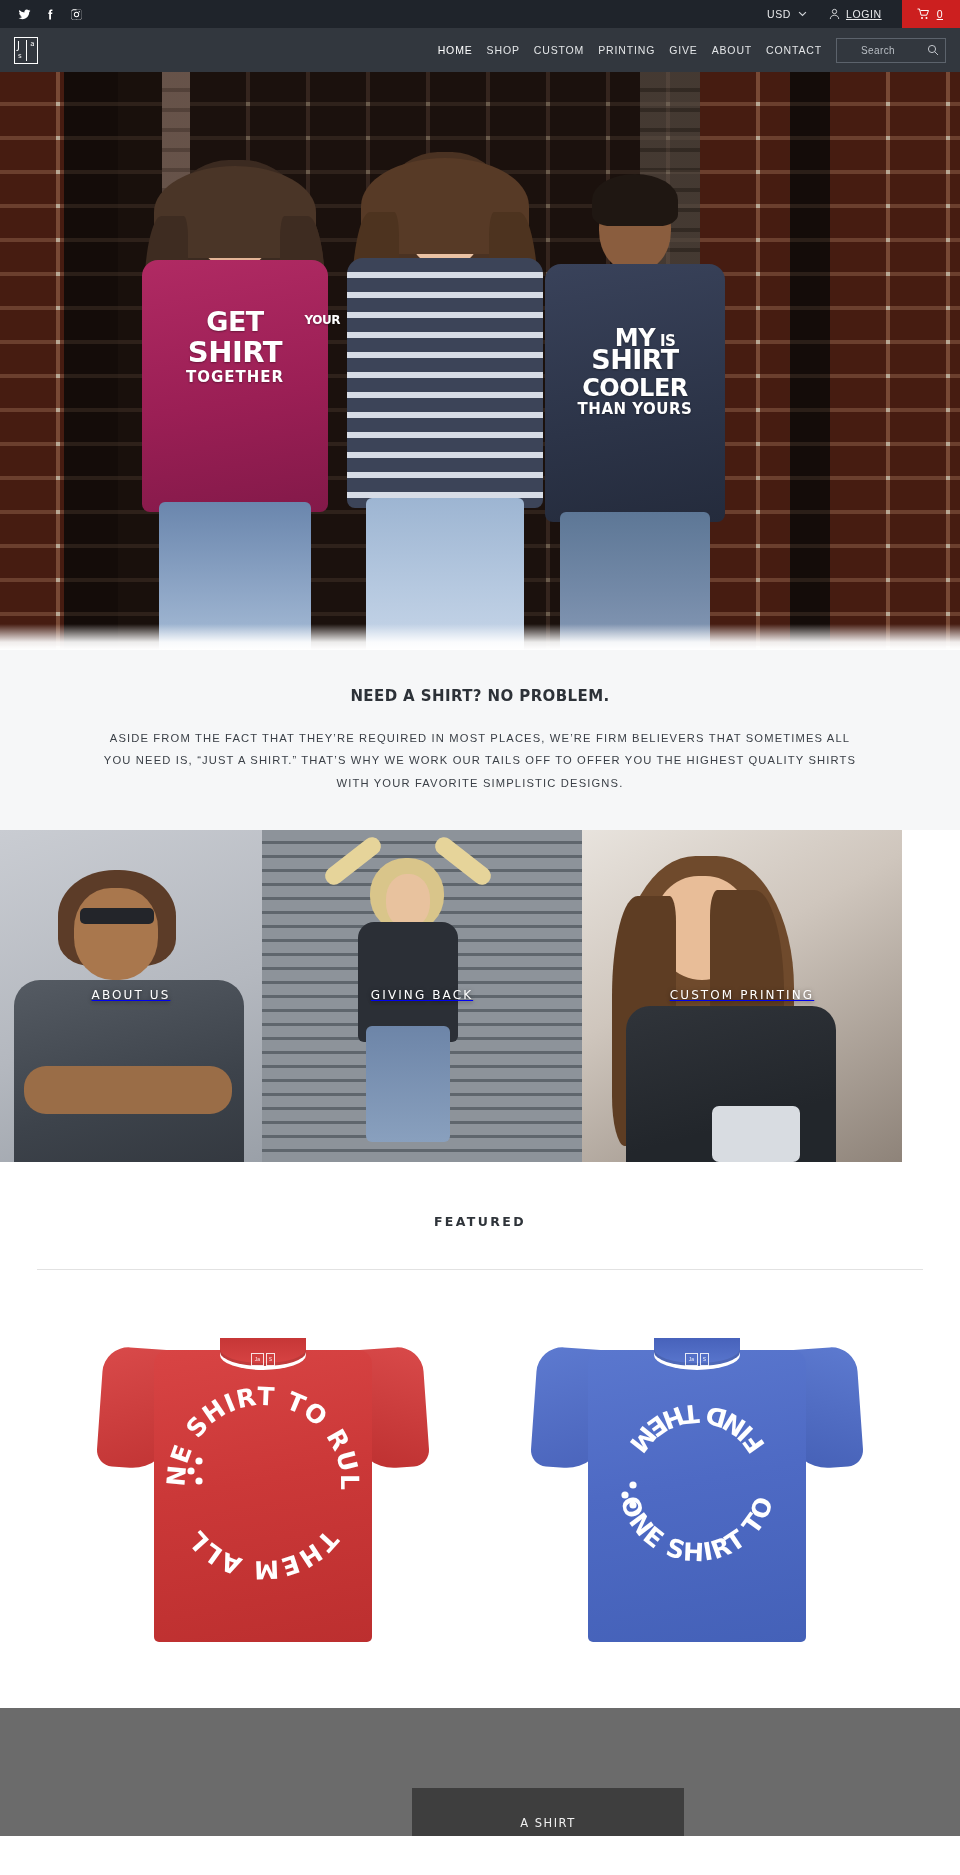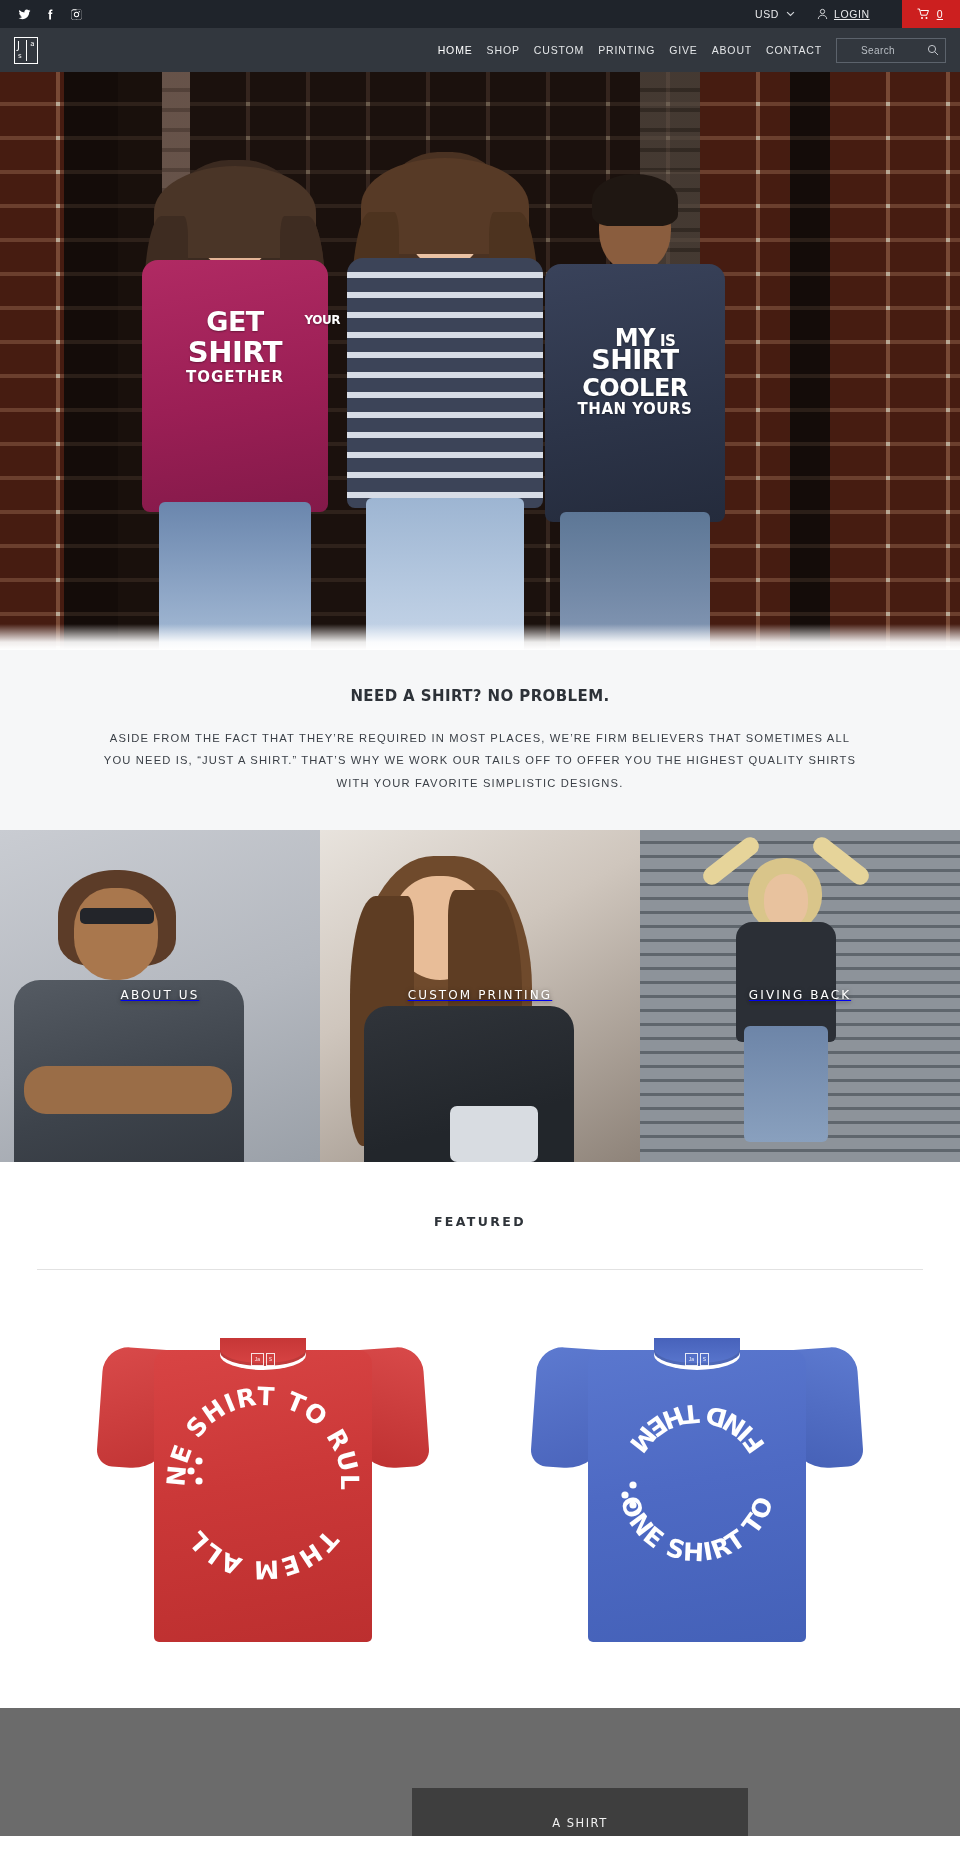--- a/index.html
+++ b/index.html
@@ -39,21 +39,21 @@
     color: #e9eaec;
     font-size: 10.5px;
     letter-spacing: 0.6px;
     padding-right: 14px;
   }
   .chev { width: 9px; height: 6px; display: block; }
   .chev path { stroke: #cfd2d6; stroke-width: 1.4; fill: none; }
   .login {
     display: flex; align-items: center; gap: 6px;
     color: #e9eaec; font-size: 10.5px; letter-spacing: 0.6px;
-    padding: 0 32px 0 8px;
+    padding: 0 20px 0 8px;
   }
   .login svg { width: 11px; height: 12px; display:block; }
   .cart {
     background: #cc1f1f;
     height: 28px;
     display: flex; align-items: center; gap: 7px;
     padding: 0 17px 0 15px;
     color: #fff; font-size: 10.5px; letter-spacing: .5px;
   }
   .cart svg { width: 13px; height: 12px; display:block; }
@@ -189,21 +189,21 @@
     letter-spacing: 1.15px;
     line-height: 2.0;
   }
 
   
   .tiles { display: flex; height: 332px; }
   .tile {
     position: relative; overflow: hidden;
     display: flex; align-items: center; justify-content: center;
   }
-  .tile-1 { width: 320px; background: linear-gradient(160deg,#c9ccd2 0%, #b4b8bf 55%, #9aa0a8 100%); text-decoration: underline; }
+  .tile-1 { width: 262px; background: linear-gradient(160deg,#c9ccd2 0%, #b4b8bf 55%, #9aa0a8 100%); text-decoration: underline; }
   .tile-2 { width: 320px; background: linear-gradient(150deg,#e8e3dd 0%, #cfc6bd 40%, #8e8379 100%); }
   .tile-3 { width: 320px; background: repeating-linear-gradient(180deg,#8d939a 0 11px,#5f666d 11px 14px); }
   .tile-label {
     position: relative; z-index: 5;
     color: #fff;
     font-size: 12px;
     letter-spacing: 2.1px;
     font-family: "DejaVu Sans", sans-serif;
     text-shadow: 0 1px 4px rgba(0,0,0,.5);
     margin-bottom: 2px;
@@ -277,21 +277,21 @@
 
   
   .bottom {
     background: #6b6b6b;
     height: 128px;
     position: relative;
   }
   .panel {
     position: absolute;
     left: 412px; top: 80px;
-    width: 336px; height: 48px;
+    width: 272px; height: 48px;
     background: #3e3e3e;
     display: flex; align-items: center; justify-content: center;
   }
   .panel .lbl {
     color: #f0f0f0;
     font-family: "DejaVu Sans", sans-serif;
     font-size: 11.5px;
     letter-spacing: 1.5px;
     margin-top: 22px;
   }
@@ -428,37 +428,37 @@
 
   <div class="tiles">
     <a class="tile tile-1" href="#">
       <div class="fig" style="left:58px;top:40px;width:118px;height:96px;background:#5c3c28;border-radius:48% 48% 28% 28%;"></div>
       <div class="fig" style="left:74px;top:58px;width:84px;height:92px;background:#a9774d;border-radius:44% 44% 46% 46%;"></div>
       <div class="fig" style="left:80px;top:78px;width:74px;height:16px;background:#23252a;border-radius:5px;"></div>
       <div class="fig" style="left:14px;top:150px;width:230px;height:190px;background:linear-gradient(165deg,#555b63 0%,#3d434b 60%,#33383f 100%);border-radius:26px 26px 0 0;"></div>
       <div class="fig" style="left:24px;top:236px;width:208px;height:48px;background:#9a6d47;border-radius:22px;"></div>
       <span class="tile-label">ABOUT US</span>
     </a>
+    <a class="tile tile-3" href="#">
+      <div class="fig" style="left:108px;top:28px;width:74px;height:74px;background:#d9c58a;border-radius:48%;"></div>
+      <div class="fig" style="left:124px;top:44px;width:44px;height:54px;background:#e8c29e;border-radius:46%;"></div>
+      <div class="fig" style="left:58px;top:22px;width:66px;height:18px;background:#e6d49a;border-radius:10px;transform:rotate(-38deg);"></div>
+      <div class="fig" style="left:168px;top:22px;width:66px;height:18px;background:#e6d49a;border-radius:10px;transform:rotate(38deg);"></div>
+      <div class="fig" style="left:96px;top:92px;width:100px;height:120px;background:#2b2f36;border-radius:16px 16px 6px 6px;"></div>
+      <div class="fig" style="left:104px;top:196px;width:84px;height:116px;background:linear-gradient(180deg,#6d85a8 0%,#89a0be 100%);border-radius:6px;"></div>
+      <span class="tile-label">GIVING BACK</span>
+    </a>
     <a class="tile tile-2" href="#">
       <div class="fig" style="left:36px;top:26px;width:176px;height:300px;background:#6f4a2c;border-radius:44% 44% 20% 20%;"></div>
       <div class="fig" style="left:72px;top:46px;width:96px;height:104px;background:#e8bd98;border-radius:46% 46% 50% 50%;"></div>
       <div class="fig" style="left:30px;top:66px;width:64px;height:250px;background:#5e3d23;border-radius:40% 10% 30% 20%;"></div>
       <div class="fig" style="left:128px;top:60px;width:74px;height:258px;background:#5e3d23;border-radius:10% 40% 20% 30%;"></div>
       <div class="fig" style="left:44px;top:176px;width:210px;height:156px;background:linear-gradient(165deg,#30343a 0%,#22262b 70%);border-radius:24px 24px 0 0;"></div>
       <div class="fig" style="left:130px;top:276px;width:88px;height:56px;background:#d8dce1;border-radius:7px;"></div>
       <span class="tile-label">CUSTOM PRINTING</span>
-    </a>
-    <a class="tile tile-3" href="#">
-      <div class="fig" style="left:108px;top:28px;width:74px;height:74px;background:#d9c58a;border-radius:48%;"></div>
-      <div class="fig" style="left:124px;top:44px;width:44px;height:54px;background:#e8c29e;border-radius:46%;"></div>
-      <div class="fig" style="left:58px;top:22px;width:66px;height:18px;background:#e6d49a;border-radius:10px;transform:rotate(-38deg);"></div>
-      <div class="fig" style="left:168px;top:22px;width:66px;height:18px;background:#e6d49a;border-radius:10px;transform:rotate(38deg);"></div>
-      <div class="fig" style="left:96px;top:92px;width:100px;height:120px;background:#2b2f36;border-radius:16px 16px 6px 6px;"></div>
-      <div class="fig" style="left:104px;top:196px;width:84px;height:116px;background:linear-gradient(180deg,#6d85a8 0%,#89a0be 100%);border-radius:6px;"></div>
-      <span class="tile-label">GIVING BACK</span>
     </a>
   </div>
 
   <div class="featured">
     <h3>FEATURED</h3>
     <div class="hr"></div>
     <div class="products">
 
       <a class="product" href="#">
         <div class="tee">

